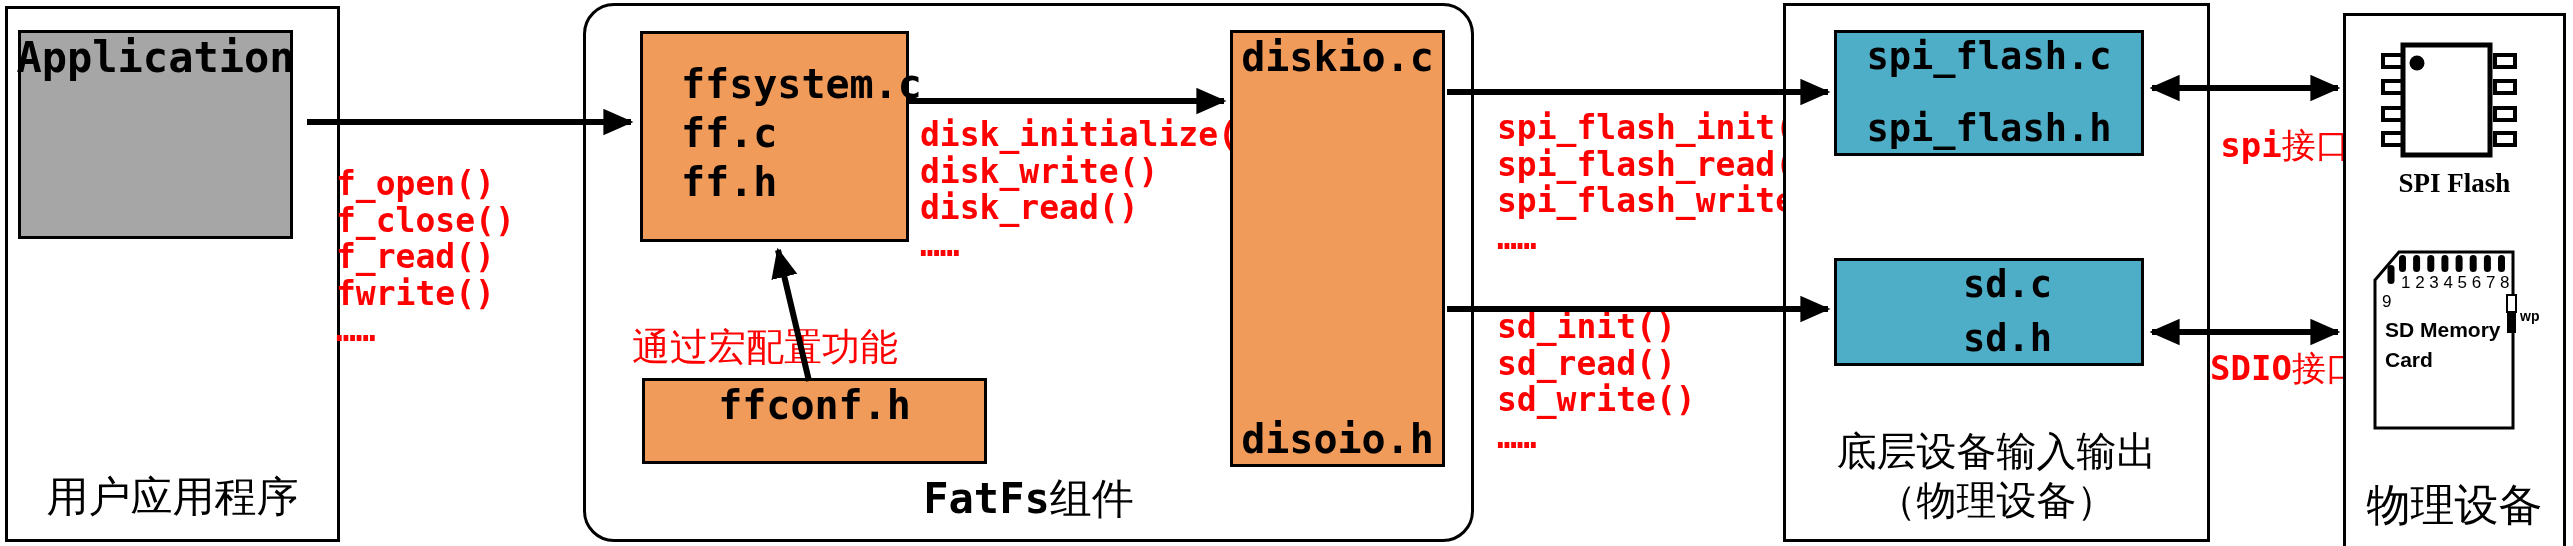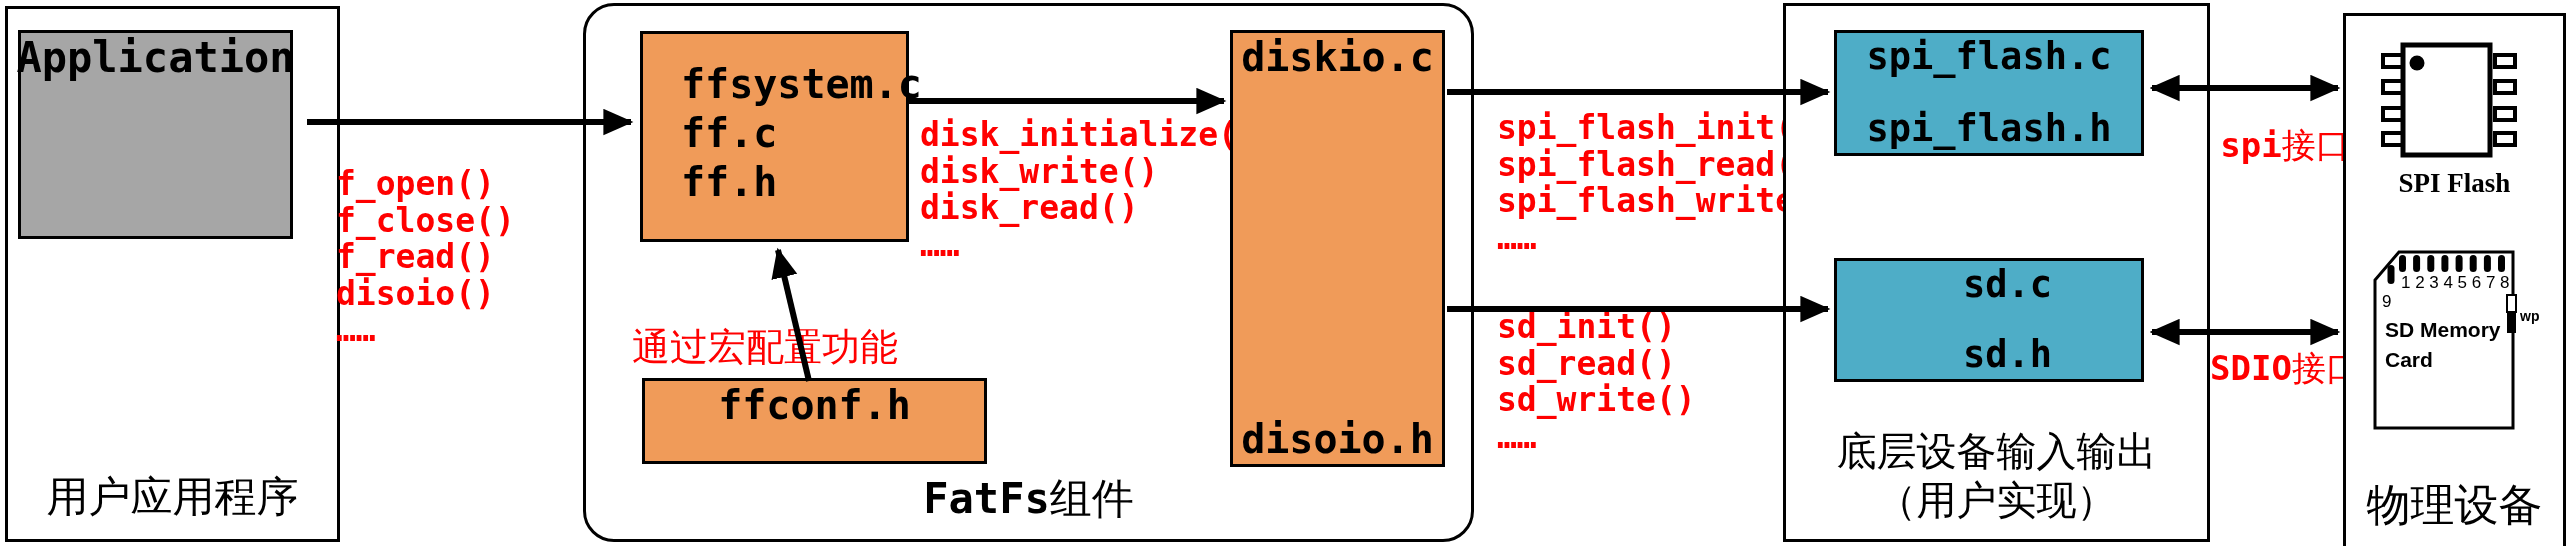--- a/index.html
+++ b/index.html
@@ -32,21 +32,21 @@
     <div class="fillbox gray" style="left:10px;top:21px;width:275px;height:209px;padding-bottom:36px;">
       <span class="mono" style="font-size:42px;color:#000;">Application</span>
     </div>
     <div class="seclabel serif" style="bottom:14px;font-size:42px;">用户应用程序</div>
   </div>
 
   <div class="calls" style="left:336px;top:166px;">
     <div>f_open()</div>
     <div>f_close()</div>
     <div>f_read()</div>
-    <div>disoio()</div>
+    <div>fwrite()</div>
     <div>……</div>
   </div>
 
   <div class="sect" style="left:583px;top:3px;width:891px;height:539px;border-radius:31px;">
     <div class="fillbox orange" style="left:54px;top:25px;width:269px;height:211px;align-items:flex-start;
                 justify-content:flex-start;padding:26px 0 0 38px;">
       <div class="mono files40">ffsystem.c</div>
       <div class="mono files40">ff.c</div>
       <div class="mono files40">ff.h</div>
     </div>
@@ -85,27 +85,27 @@
     <div>sd_read()</div>
     <div>sd_write()</div>
     <div>……</div>
   </div>
 
   <div class="sect" style="left:1783px;top:3px;width:427px;height:539px;">
     <div class="fillbox teal" style="left:48px;top:24px;width:310px;height:126px;">
       <div class="mono files37">spi_flash.c</div>
       <div class="mono files37">spi_flash.h</div>
     </div>
-    <div class="fillbox teal" style="left:48px;top:252px;width:310px;height:124px;padding-left:37px;">
+    <div class="fillbox teal" style="left:48px;top:252px;width:310px;height:108px;padding-left:37px;">
       <div class="mono files37">sd.c</div>
       <div class="mono files37">sd.h</div>
     </div>
     <div class="seclabel serif" style="bottom:14px;font-size:40px;line-height:49px;">
       <div>底层设备输入输出</div>
-      <div>（用户实现）</div>
+      <div>（物理设备）</div>
     </div>
   </div>
 
   <div class="abs red" style="left:2212px;top:99px;width:146px;text-align:center;white-space:nowrap;font-size:34px;margin-top:24px;">
     <span class="mono">spi</span><span class="serif">接口</span>
   </div>
   <div class="abs red" style="left:2198px;top:346px;width:174px;text-align:center;white-space:nowrap;font-size:34px;">
     <span class="mono">SDIO</span><span class="serif">接口</span>
   </div>
 

